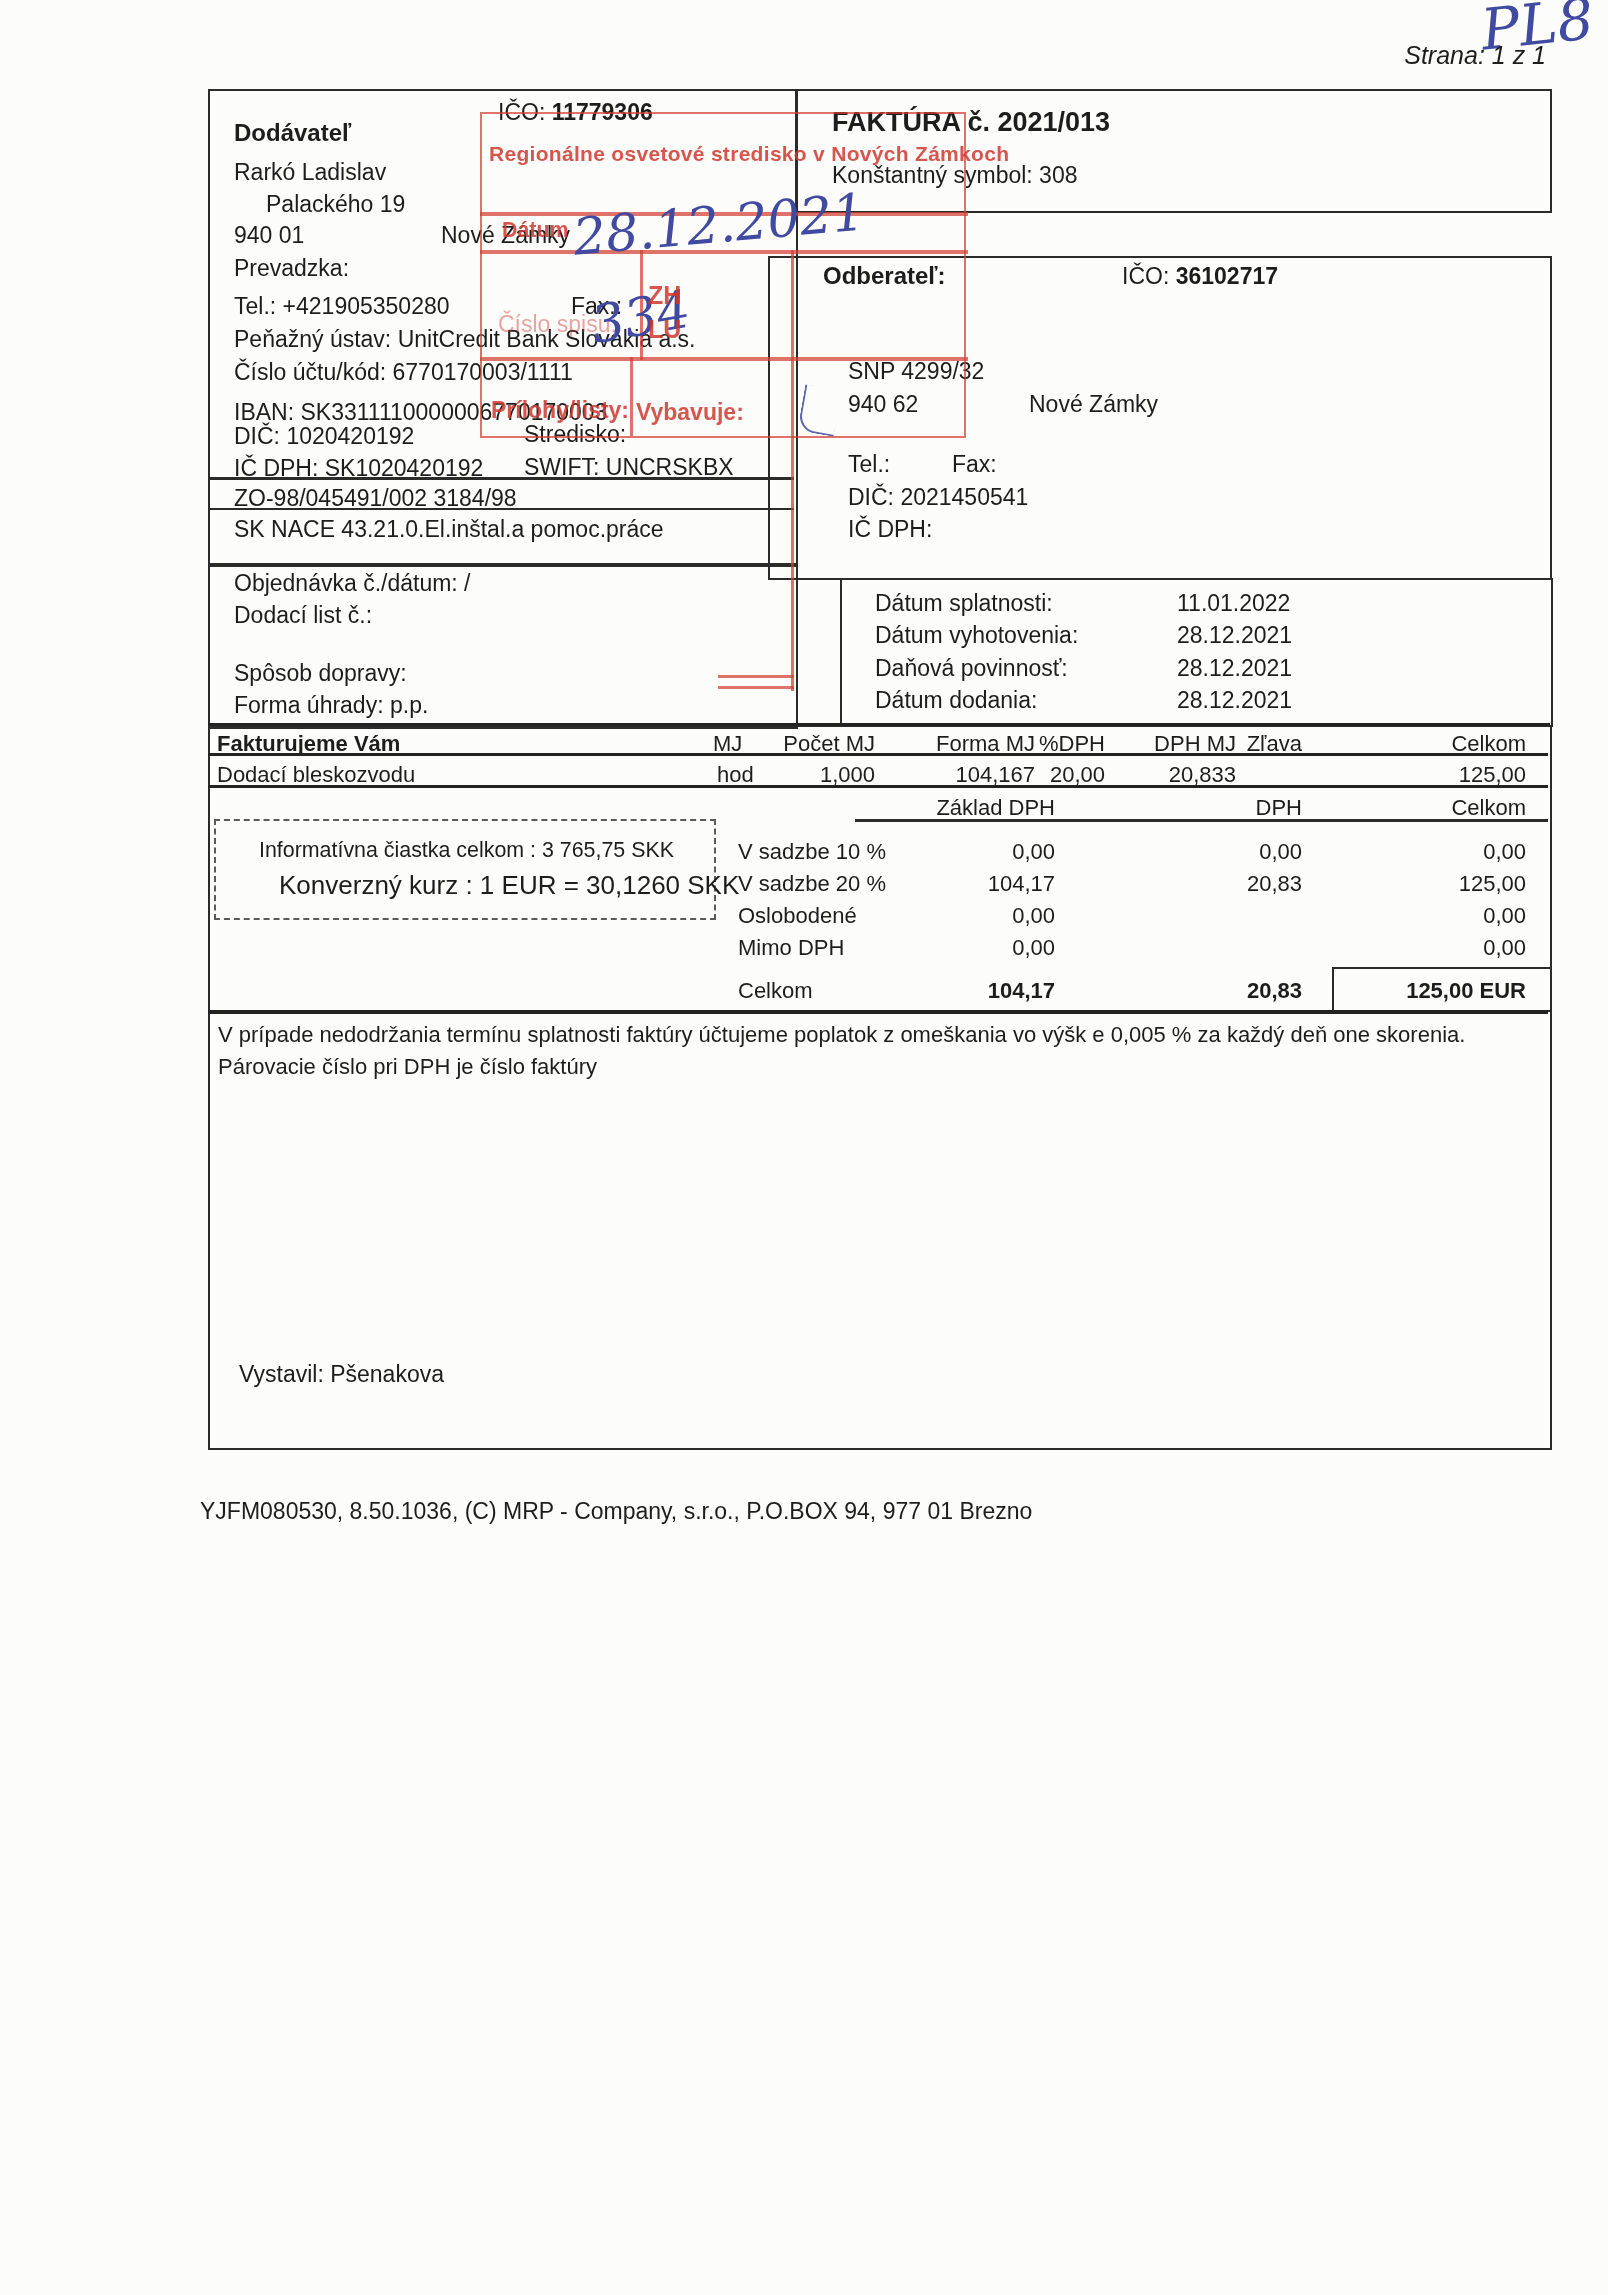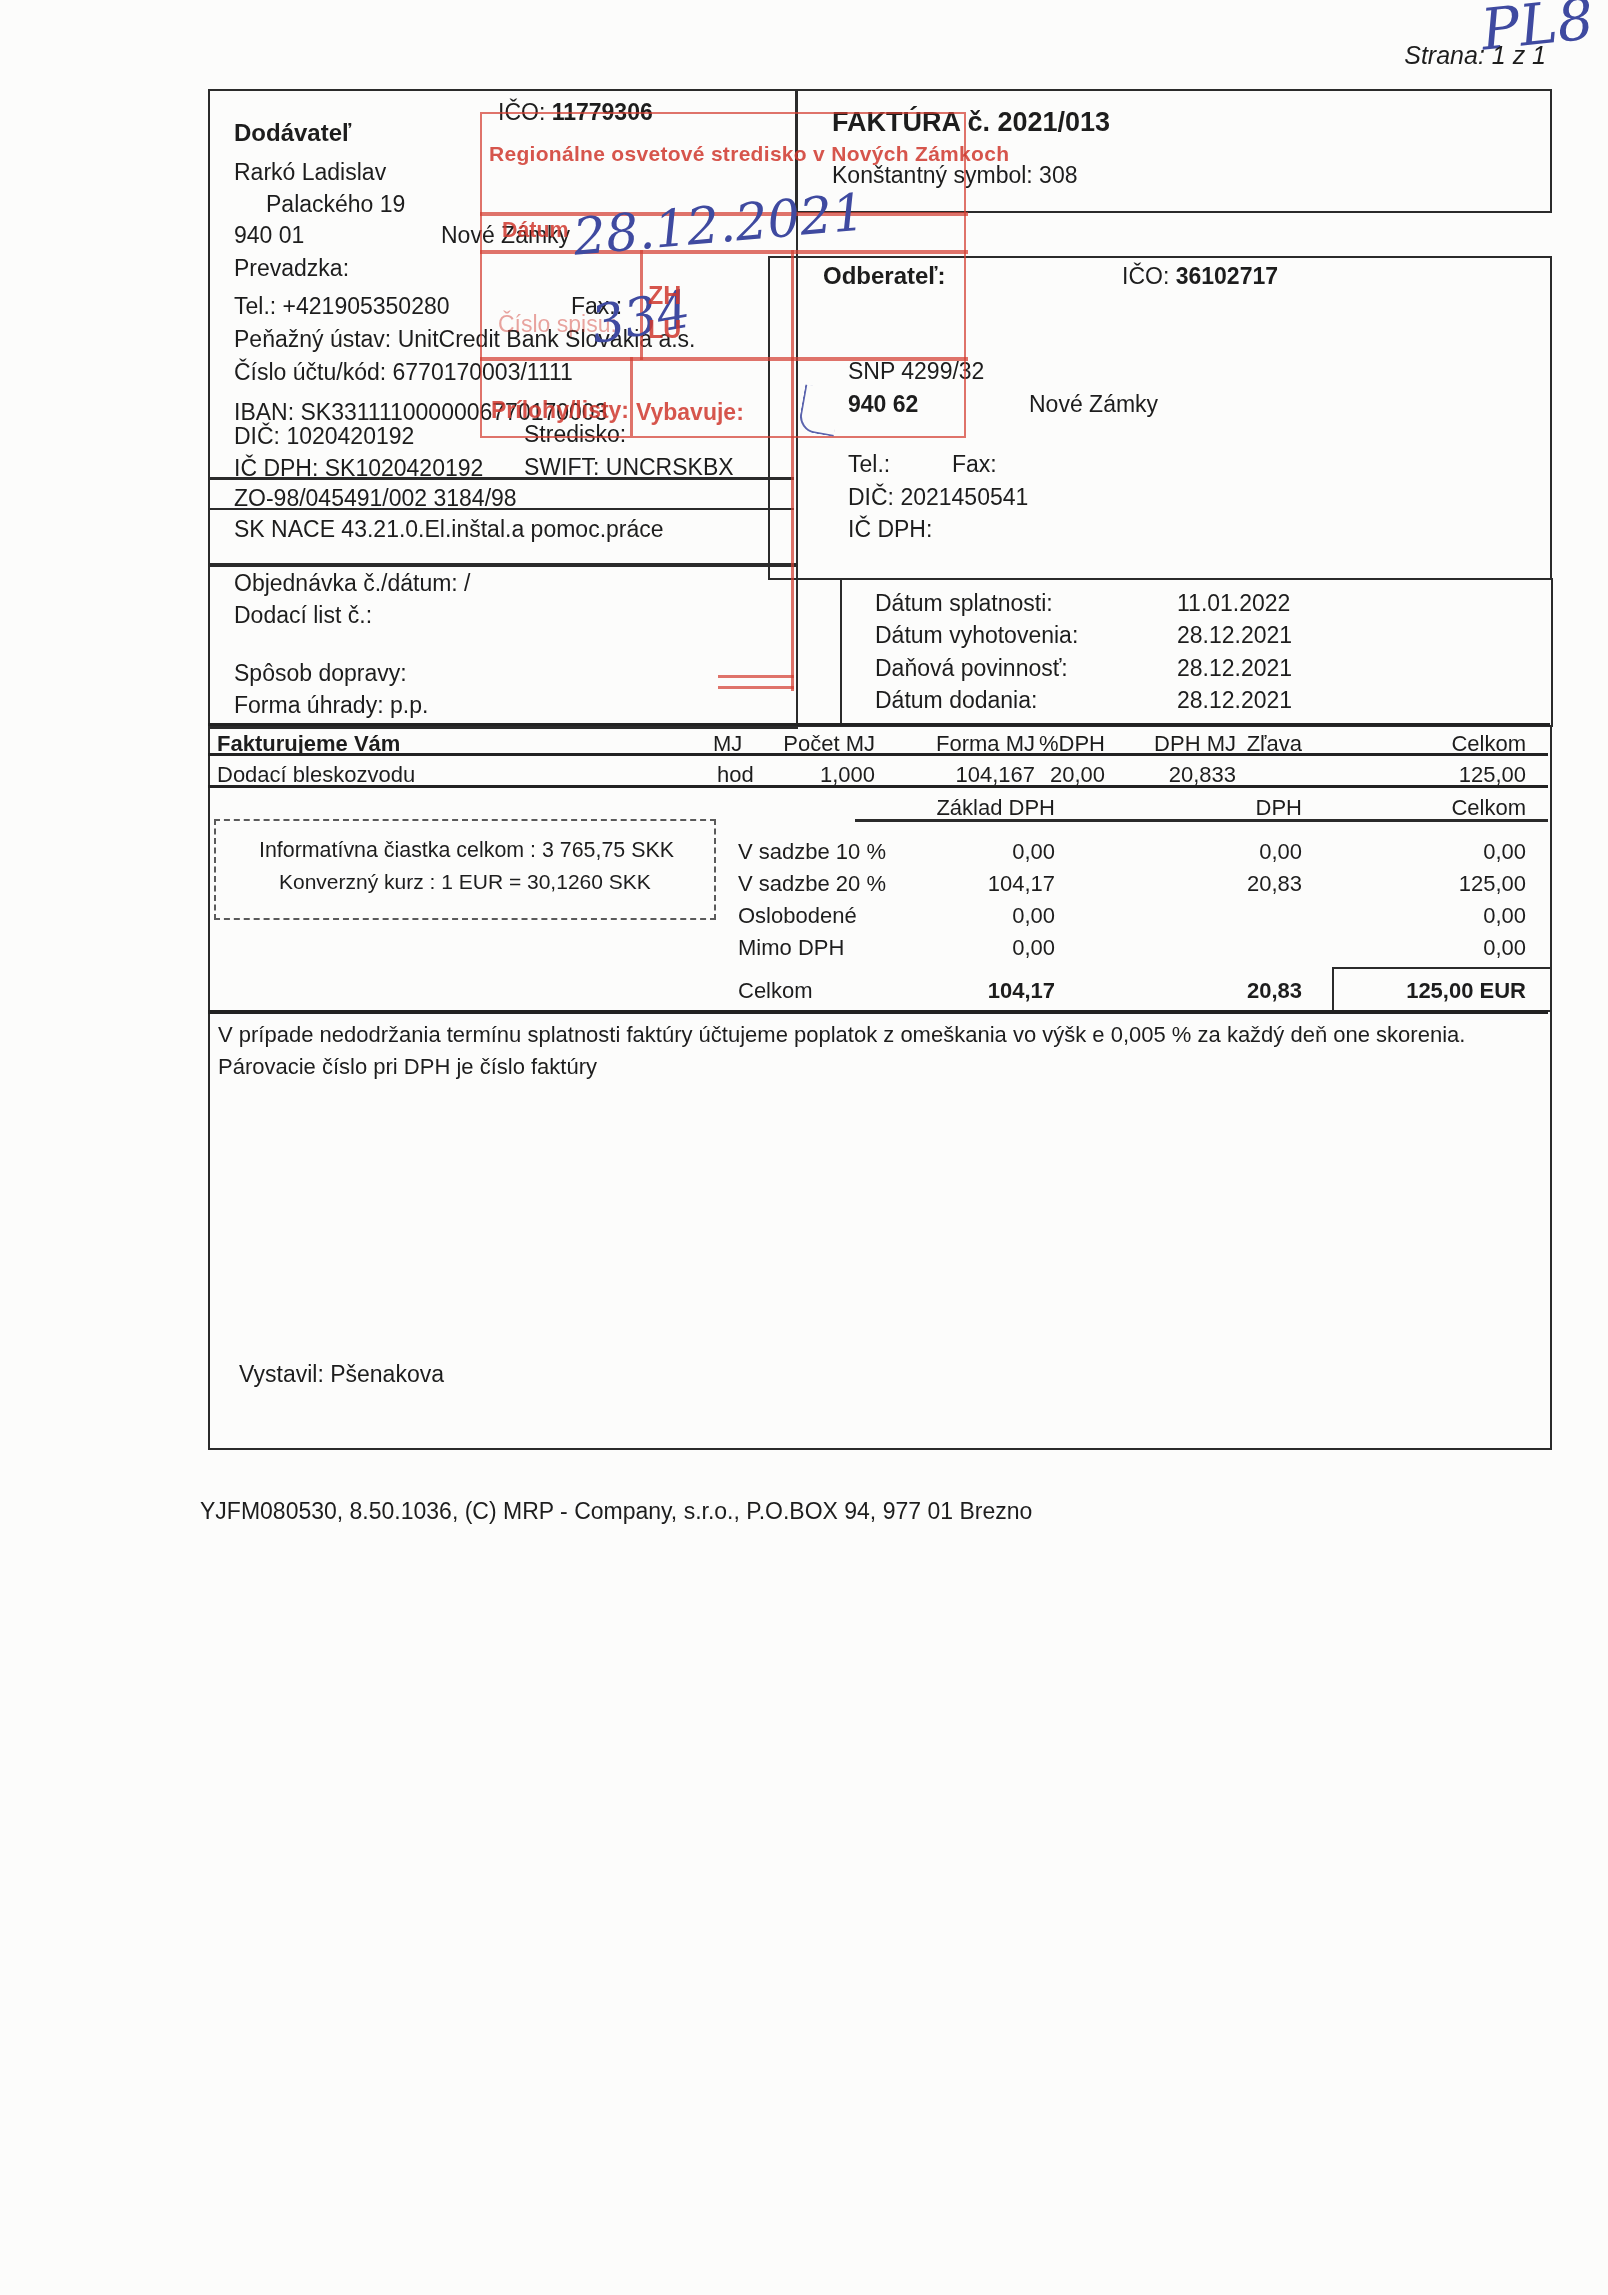--- a/index.html
+++ b/index.html
@@ -65,21 +65,21 @@
   <div class="abs b" style="left:832px;top:107px;font-size:27px;">FAKTÚRA č. 2021/013</div>
   <div class="abs t34" style="left:832px;top:162px;">Konštantný symbol: 308</div>
 
   <div class="box" style="left:768px;top:256px;width:780px;height:320px;"></div>
   <div class="abs t b" style="left:823px;top:262px;font-size:24px;">Odberateľ:</div>
   <div class="abs t34" style="left:1122px;top:263px;">
     <span>IČO:</span>
     <span class="b">36102717</span>
   </div>
   <div class="abs t34" style="left:848px;top:358px;">SNP 4299/32</div>
-  <div class="abs t34" style="left:848px;top:391px;font-weight:bold;">940 62</div>
+  <div class="abs t34" style="left:848px;top:391px;">940 62</div>
   <div class="abs t34" style="left:1029px;top:391px;">Nové Zámky</div>
   <div class="abs t34" style="left:848px;top:451px;">Tel.:</div>
   <div class="abs t34" style="left:952px;top:451px;">Fax:</div>
   <div class="abs t34" style="left:848px;top:484px;">DIČ: 2021450541</div>
   <div class="abs t34" style="left:848px;top:516px;">IČ DPH:</div>
 
   <div class="box" style="left:840px;top:578px;width:709px;height:145px;"></div>
   <div class="abs t34" style="left:875px;top:590px;">Dátum splatnosti:</div>
   <div class="abs t34" style="left:1177px;top:590px;">11.01.2022</div>
   <div class="abs t34" style="left:875px;top:622px;">Dátum vyhotovenia:</div>
@@ -132,21 +132,21 @@
   <div class="abs t ra" style="right:83px;top:762px;">125,00</div>
   <div class="dline" style="left:208px;top:785px;width:1340px;"></div>
 
   <div class="abs t ra" style="right:554px;top:795px;">Základ DPH</div>
   <div class="abs t ra" style="right:307px;top:795px;">DPH</div>
   <div class="abs t ra" style="right:83px;top:795px;">Celkom</div>
   <div class="hl" style="left:855px;top:819px;width:693px;height:2.7px;"></div>
 
   <div class="dotted" style="left:214px;top:819px;width:498px;height:97px;"></div>
   <div class="abs" style="left:259px;top:838px;font-size:21.4px;">Informatívna čiastka celkom : 3 765,75 SKK</div>
-  <div class="abs" style="left:279px;top:870px;font-size:21px;">Konverzný kurz :  1 EUR = 30,1260 SKK</div>
+  <div class="abs" style="left:279px;top:870px;font-size:26px;">Konverzný kurz :  1 EUR = 30,1260 SKK</div>
 
   <div class="abs t" style="left:738px;top:839px;">V sadzbe  10 %</div>
   <div class="abs t ra" style="right:554px;top:839px;">0,00</div>
   <div class="abs t ra" style="right:307px;top:839px;">0,00</div>
   <div class="abs t ra" style="right:83px;top:839px;">0,00</div>
 
   <div class="abs t" style="left:738px;top:871px;">V sadzbe  20 %</div>
   <div class="abs t ra" style="right:554px;top:871px;">104,17</div>
   <div class="abs t ra" style="right:307px;top:871px;">20,83</div>
   <div class="abs t ra" style="right:83px;top:871px;">125,00</div>

